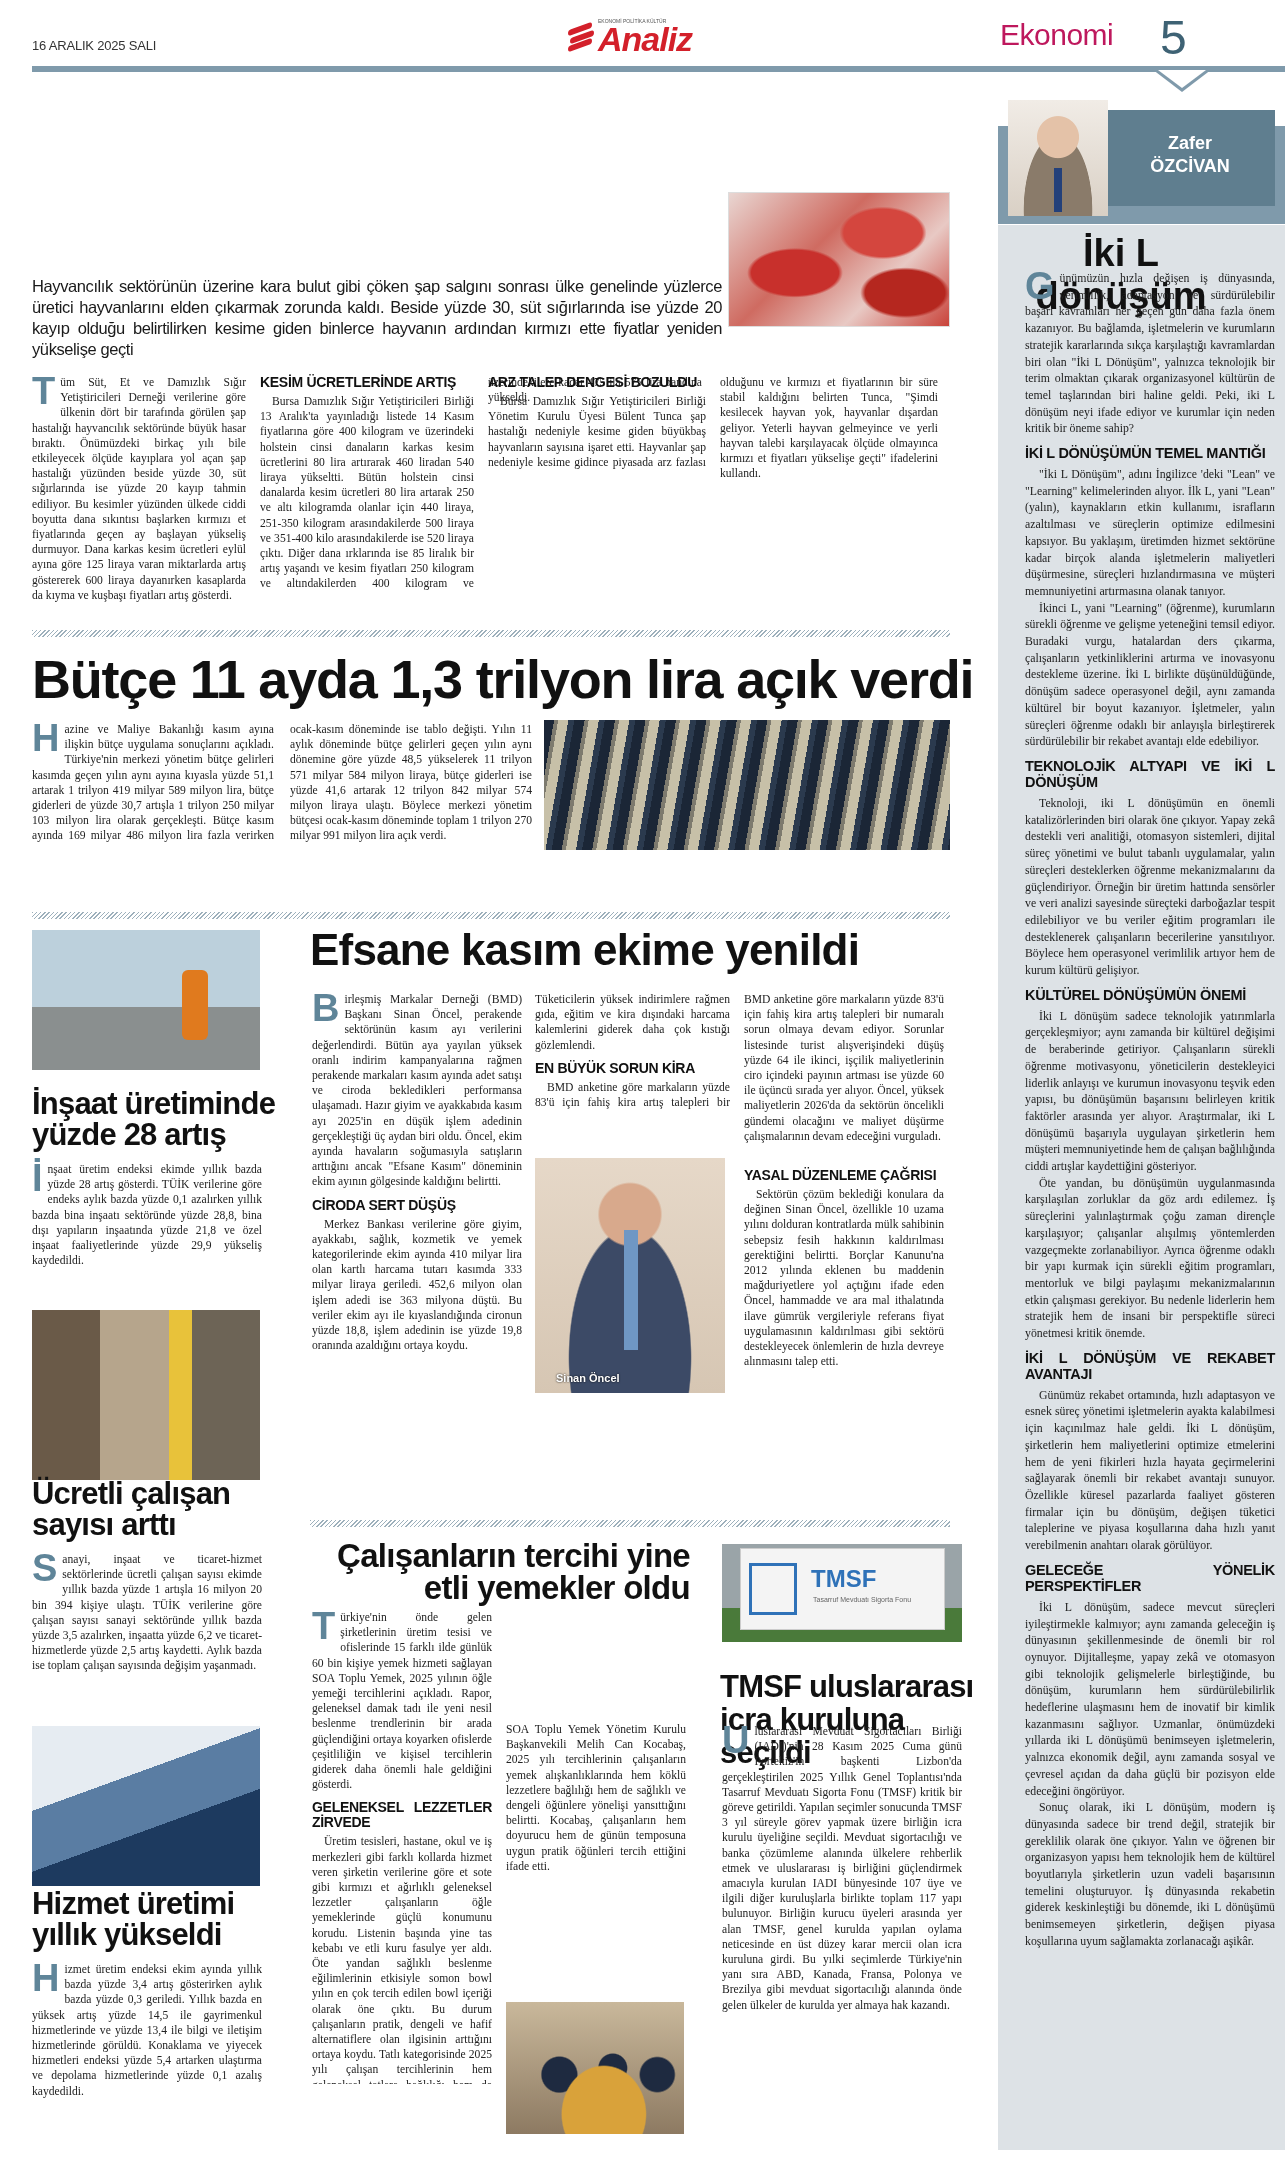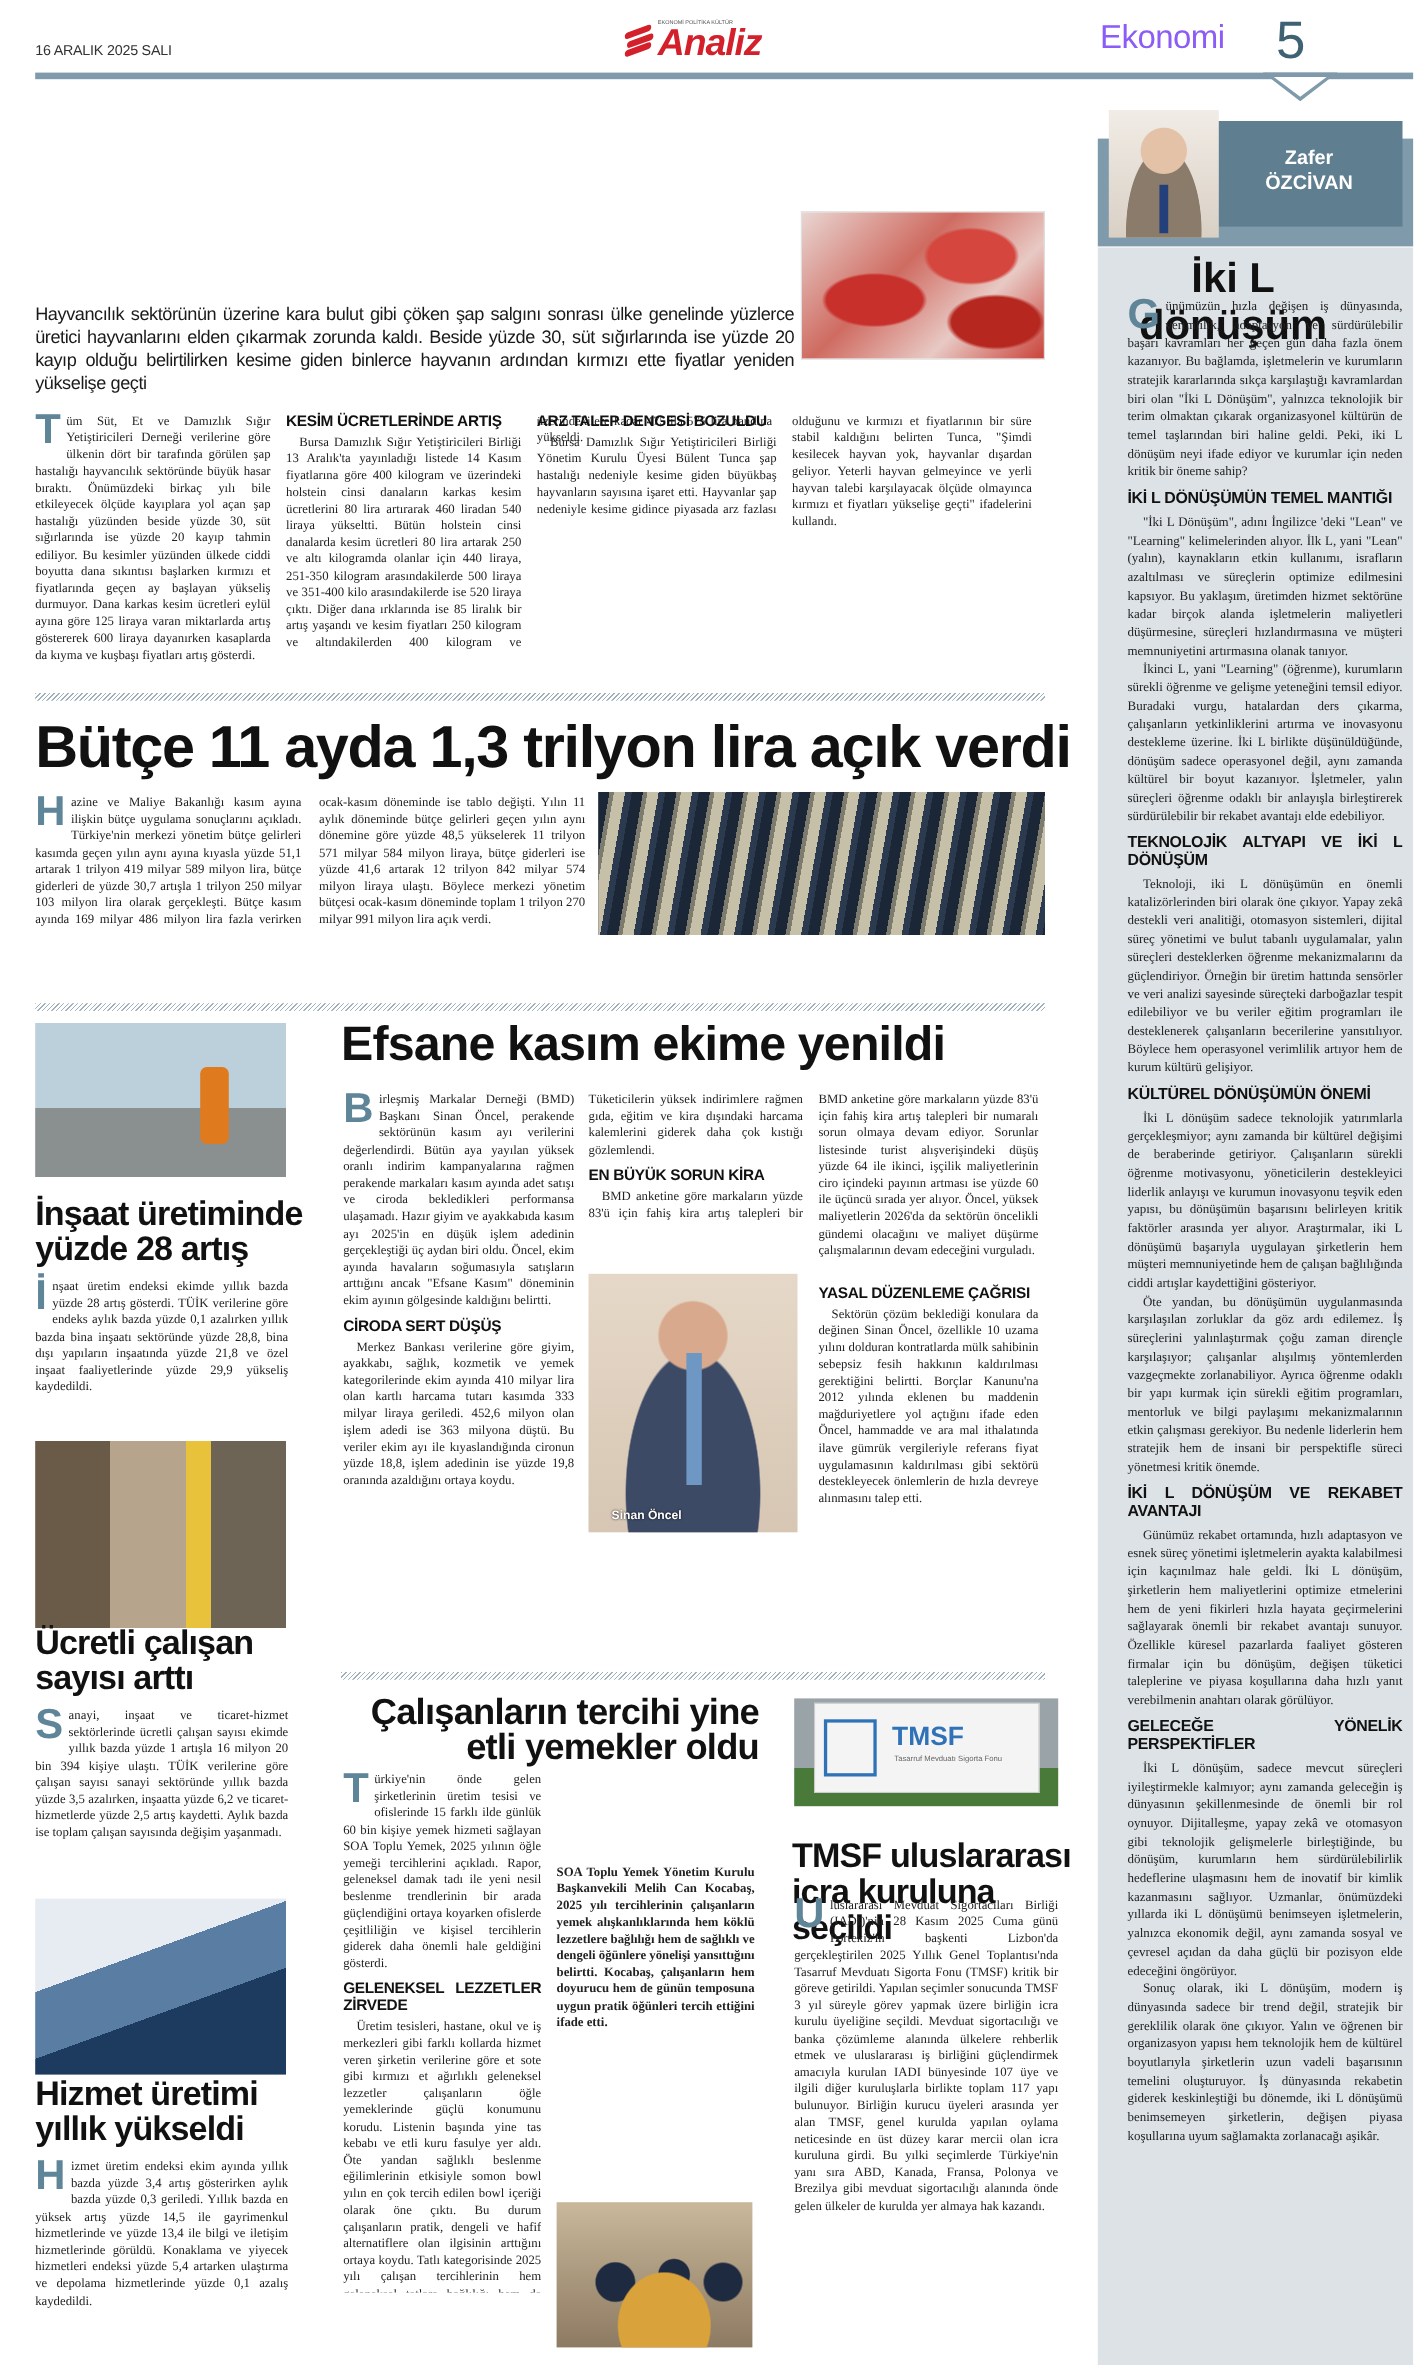--- a/index.html
+++ b/index.html
@@ -8,21 +8,21 @@
   .page { position: relative; width: 1285px; height: 2161px; overflow: hidden; background: #fff; }
 
   
   .masthead { position: absolute; left: 0; top: 0; width: 1285px; height: 80px; }
   .date { position: absolute; left: 32px; top: 38px; font-family: "Liberation Sans", "DejaVu Sans", sans-serif; font-size: 13px; color: #333; letter-spacing: -0.2px; }
   .logo { position: absolute; left: 568px; top: 22px; display: flex; align-items: center; gap: 4px; }
   .logo-mark { width: 26px; height: 30px; position: relative; }
   .logo-mark span { position: absolute; left: 0; width: 24px; height: 6px; background: #d3202a; border-radius: 3px; transform: skewY(-20deg); }
   .logo-text { font-family: "Liberation Sans", "DejaVu Sans", sans-serif; font-weight: 900; font-style: italic; font-size: 34px; color: #d3202a; letter-spacing: -1px; line-height: 1; }
   .logo-tag { position: absolute; left: 30px; top: -4px; font-size: 5px; color: #555; font-family: "Liberation Sans", sans-serif; white-space: nowrap; }
-  .section-name { position: absolute; left: 1000px; top: 18px; font-family: "Liberation Sans", "DejaVu Sans", sans-serif; font-size: 30px; color: #8b5cf6; letter-spacing: -0.5px; }
+  .section-name { position: absolute; left: 1000px; top: 18px; font-family: "Liberation Sans", "DejaVu Sans", sans-serif; font-size: 30px; color: #be185d; letter-spacing: -0.5px; }
   .page-num { position: absolute; left: 1160px; top: 10px; font-family: "Liberation Sans", "DejaVu Sans", sans-serif; font-size: 48px; color: #3e6274; }
   .rule { position: absolute; left: 32px; top: 66px; width: 1253px; height: 6px; background: #7f9aab; }
   .chevron { position: absolute; left: 1148px; top: 66px; width: 0; height: 0; border-left: 34px solid transparent; border-right: 34px solid transparent; border-top: 26px solid #7f9aab; }
   .chevron-inner { position: absolute; left: 1158px; top: 70px; width: 0; height: 0; border-left: 24px solid transparent; border-right: 24px solid transparent; border-top: 18px solid #fff; }
 
   
   .lead-head { position: absolute; left: 32px; top: 100px; font-family: "Liberation Sans", "DejaVu Sans", sans-serif; font-weight: 900; color: #111; line-height: 0.95; letter-spacing: -3px; transform-origin: left top; }
   .lead-head .l1 { font-size: 72px; display: block; transform: scaleX(0.8) scaleY(1.15); transform-origin: left top; white-space: nowrap; }
   .lead-head .l2 { font-size: 80px; display: block; margin-top: 12px; transform: scaleX(0.86) scaleY(1.15); transform-origin: left top; white-space: nowrap; }
   .lead-photo { position: absolute; left: 728px; top: 192px; width: 222px; height: 135px; background:
@@ -190,21 +190,21 @@
 
   <div class="hatch" style="left:310px; top:1520px; width:640px;"></div>
 
   <h2 class="cal-head">Çalışanların tercihi yine etli yemekler oldu</h2>
   <div class="col" style="position:absolute; left:312px; top:1610px; width:180px;">
     <p class="first"><span class="dropcap">T</span><span>ürkiye'nin önde gelen şirketlerinin üretim tesisi ve ofislerinde 15 farklı ilde günlük 60 bin kişiye yemek hizmeti sağlayan SOA Toplu Yemek, 2025 yılının öğle yemeği tercihlerini açıkladı. Rapor, geleneksel damak tadı ile yeni nesil beslenme trendlerinin bir arada güçlendiğini ortaya koyarken ofislerde çeşitliliğin ve kişisel tercihlerin giderek daha önemli hale geldiğini gösterdi.</span></p>
     <h3 class="subhead">GELENEKSEL LEZZETLER ZİRVEDE</h3>
     <p style="height:250px; overflow:hidden;">Üretim tesisleri, hastane, okul ve iş merkezleri gibi farklı kollarda hizmet veren şirketin verilerine göre et sote gibi kırmızı et ağırlıklı geleneksel lezzetler çalışanların öğle yemeklerinde güçlü konumunu korudu. Listenin başında yine tas kebabı ve etli kuru fasulye yer aldı. Öte yandan sağlıklı beslenme eğilimlerinin etkisiyle somon bowl yılın en çok tercih edilen bowl içeriği olarak öne çıktı. Bu durum çalışanların pratik, dengeli ve hafif alternatiflere olan ilgisinin arttığını ortaya koydu. Tatlı kategorisinde 2025 yılı çalışan tercihlerinin hem geleneksel tatlara bağlılığı hem de yeni nesil lezzetlere olan ilgiyi aynı anda yansıttığı görüldü. Fırında sütlaç klasik ve nostaljik tadıyla listenin başında yer alırken magnolia hafif ve yenilikçi sunumuyla en çok tercih edilen diğer tatlı olarak öne çıktı.</p>
   </div>
   <div class="col" style="position:absolute; left:506px; top:1610px; width:180px;">
-    <p class="first" style="margin-top:84px;font-weight:bold;">SOA Toplu Yemek Yönetim Kurulu Başkanvekili Melih Can Kocabaş, 2025 yılı tercihlerinin çalışanların yemek alışkanlıklarında hem köklü lezzetlere bağlılığı hem de sağlıklı ve dengeli öğünlere yönelişi yansıttığını belirtti. Kocabaş, çalışanların hem doyurucu hem de günün temposuna uygun pratik öğünleri tercih ettiğini ifade etti.</p>
+    <p class="first" style="margin-top:112px;">SOA Toplu Yemek Yönetim Kurulu Başkanvekili Melih Can Kocabaş, 2025 yılı tercihlerinin çalışanların yemek alışkanlıklarında hem köklü lezzetlere bağlılığı hem de sağlıklı ve dengeli öğünlere yönelişi yansıttığını belirtti. Kocabaş, çalışanların hem doyurucu hem de günün temposuna uygun pratik öğünleri tercih ettiğini ifade etti.</p>
   </div>
   <div class="rest-photo"></div>
 
   <div class="tmsf-photo"></div>
   <div class="tmsf-sign">
     <div class="tmsf-logo-box"></div>
     <div class="tmsf-logo-text">TMSF</div>
     <div class="tmsf-sub">Tasarruf Mevduatı Sigorta Fonu</div>
   </div>
   <h2 class="tmsf-head">TMSF uluslararası icra kuruluna seçildi</h2>

